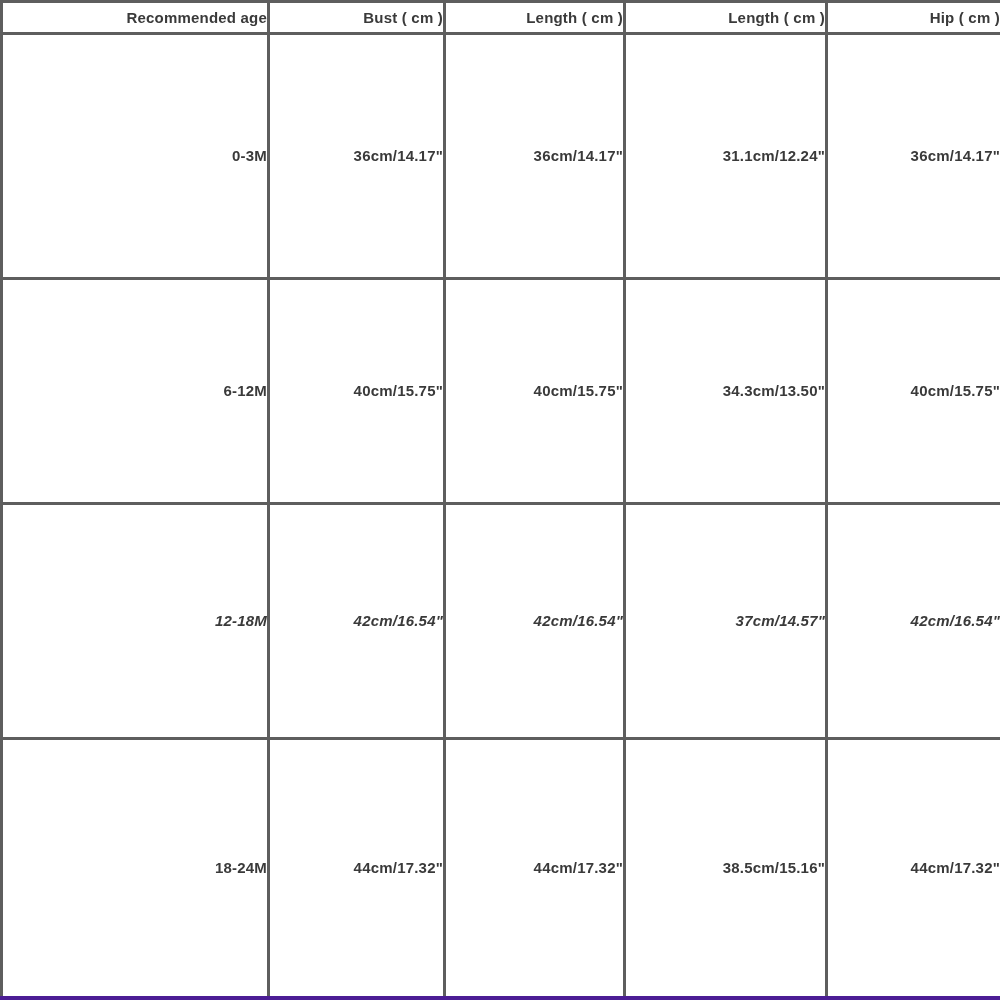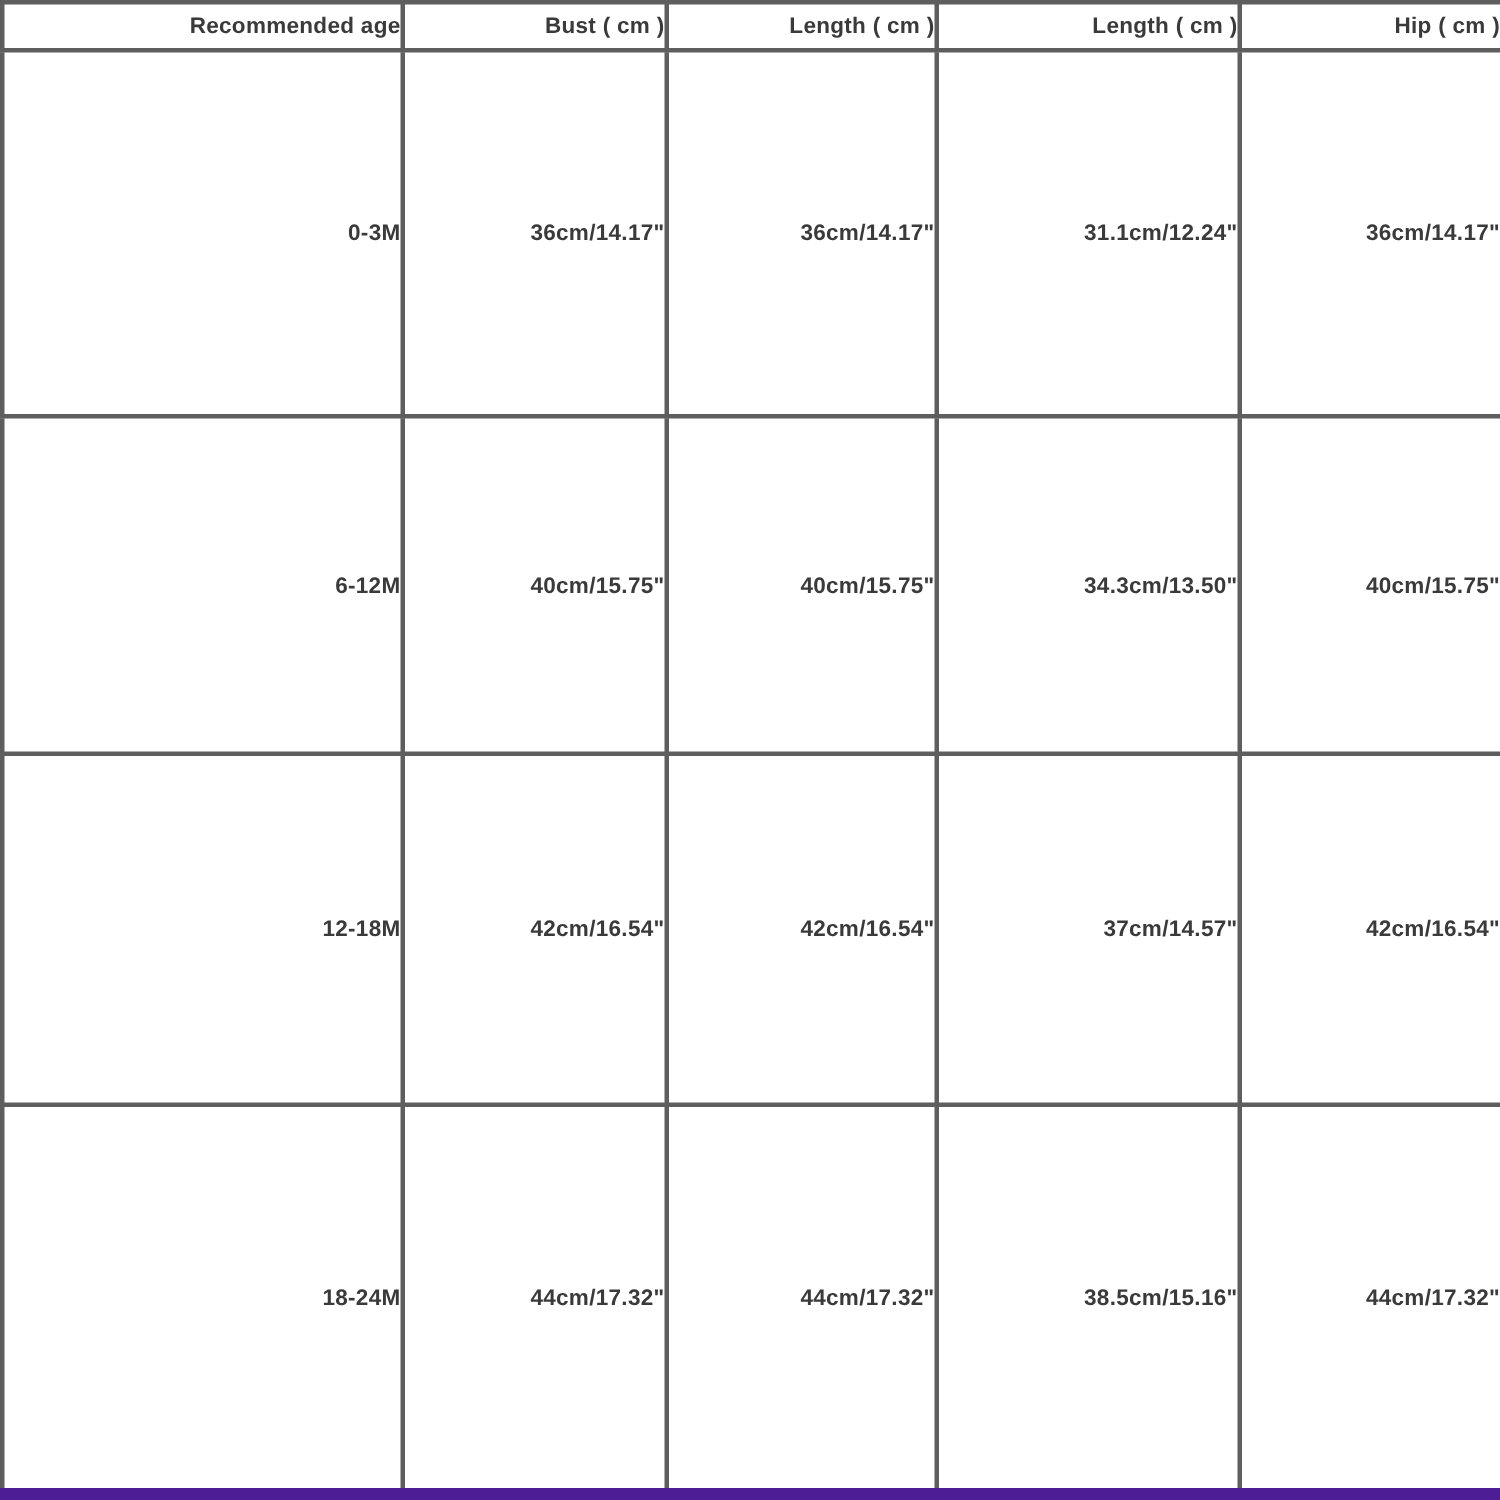--- a/index.html
+++ b/index.html
@@ -34,24 +34,24 @@
     font-size: 15px;
     letter-spacing: 0.2px;
     padding: 0;
     overflow: hidden;
     white-space: nowrap;
   }
   table.size-chart tr.header-row  { height: 32px;  }
   table.size-chart tr.row-0       { height: 193px; }
   table.size-chart tr.row-1       { height: 192px; }
   table.size-chart tr.row-2       { height: 178px; }
-  table.size-chart tr.row-3       { height: 185px; }
+  table.size-chart tr.row-3       { height: 185px; font-style: italic; }
   table.size-chart tr.row-4       { height: 205px; }
   
-  table.size-chart tr.row-4 td { border-bottom: 8px solid #4c1d95; margin-top: 25px; }
+  table.size-chart tr.row-4 td { border-bottom: 4px solid #4c1d95; margin-top: 25px; }
 </style>
 </head>
 <body>
 
 <table class="size-chart">
   <colgroup>
     <col style="width:267px">
     <col style="width:176px">
     <col style="width:180px">
     <col style="width:202px">

